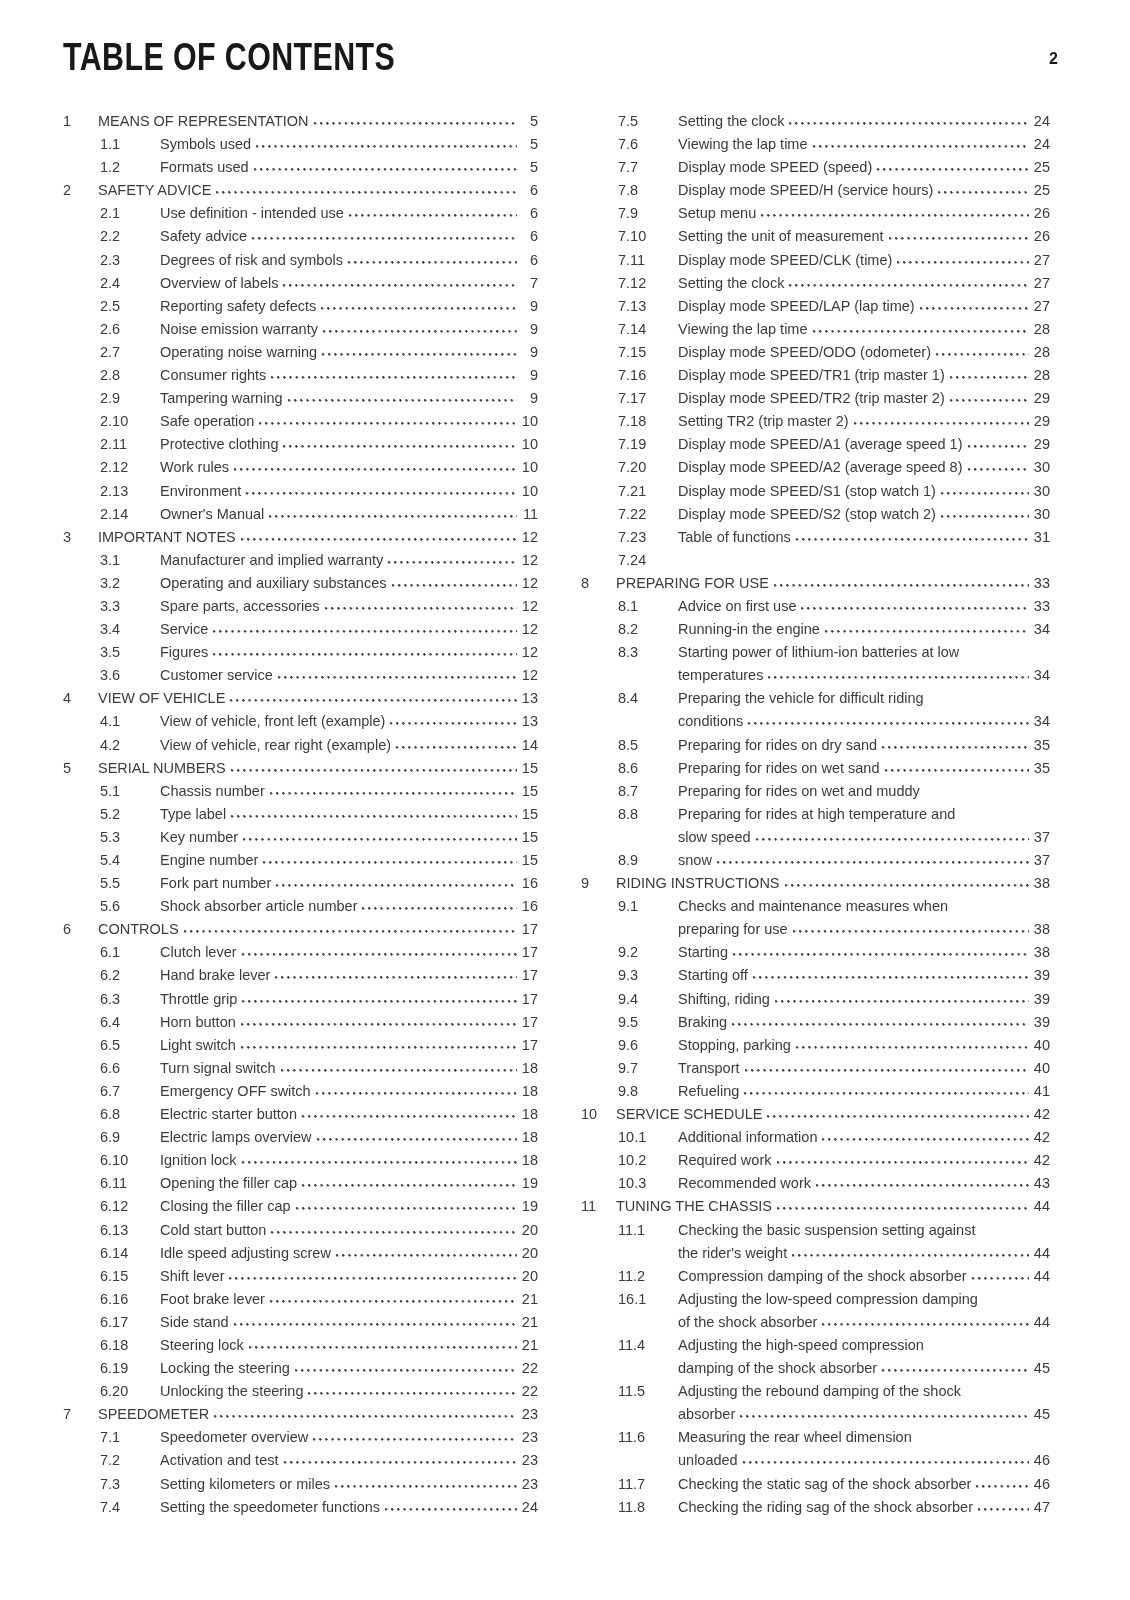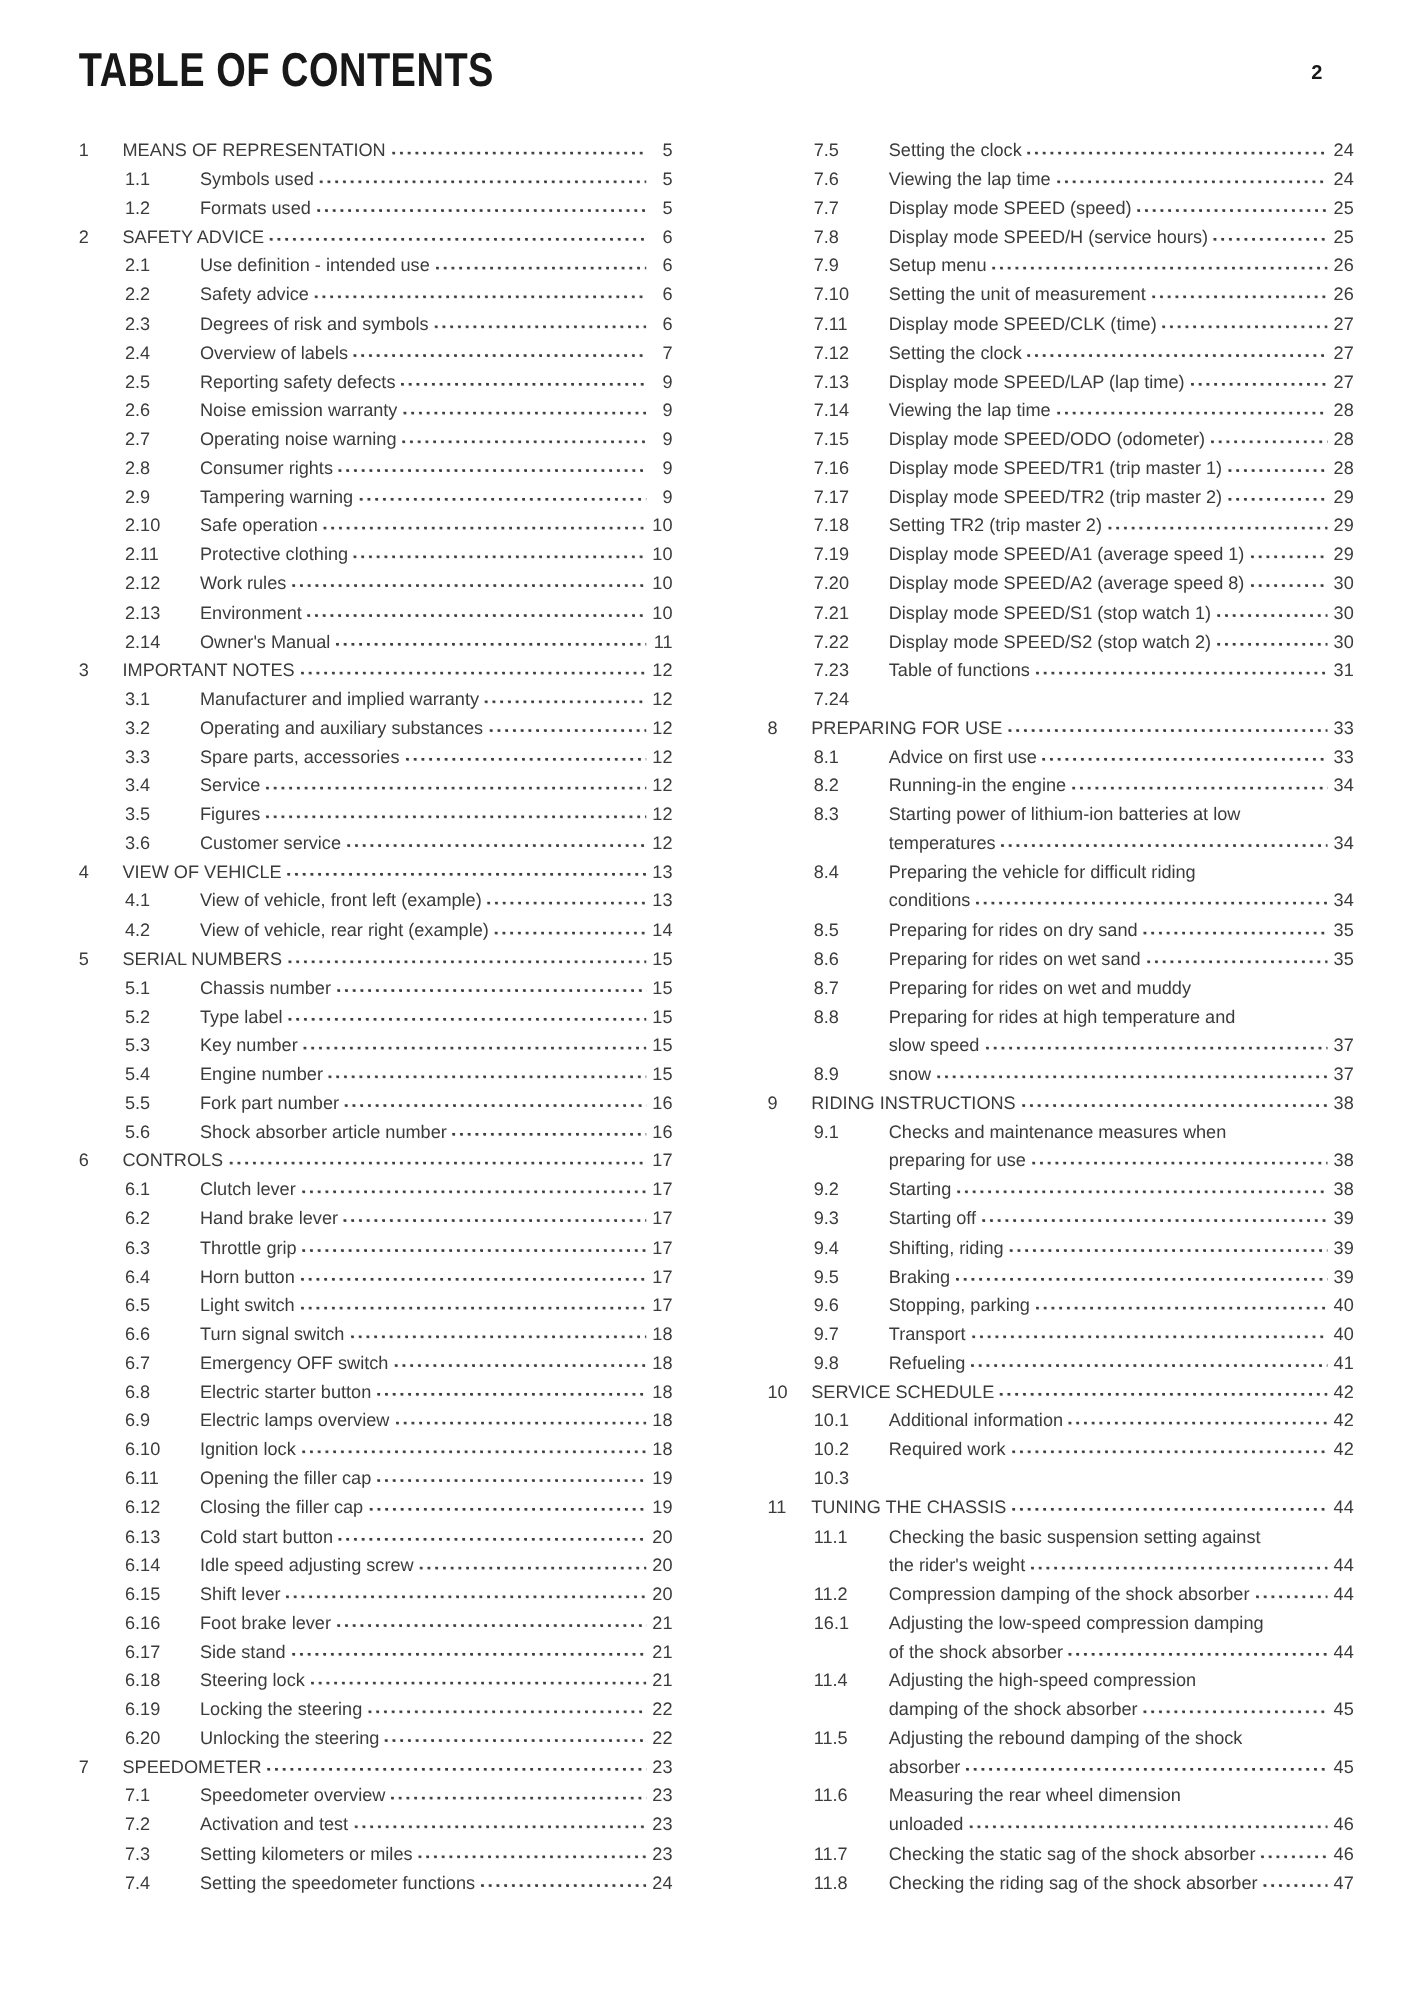--- a/index.html
+++ b/index.html
@@ -16,21 +16,21 @@
   }
   .page-number {
     position:absolute; top:50px; right:72px;
     font-size:16px; font-weight:bold; color:#181818;
   }
   .col {
     position:absolute; top:110px;
     font-size:14.5px; line-height:23.1px;
   }
   .col-left  { left:63px;  width:475px; }
-  .col-right { left:614px; width:469px; }
+  .col-right { left:581px; width:469px; }
   .entry { display:flex; }
   .entry .num { flex:none; width:35px; }
   .entry.sub .num { width:97px; padding-left:37px; box-sizing:border-box; }
   .entry .body { flex:1; min-width:0; }
   .line.last { display:flex; align-items:baseline; }
   .ttl { white-space:nowrap; }
   .dots {
     flex:1; min-width:10px; height:5px; margin:0 3px 0 4px;
     background-image:radial-gradient(circle at 2px 2.4px, #3f3f3f 1.05px, rgba(0,0,0,0) 1.35px);
     background-size:6.2px 5px; background-repeat:repeat-x;
@@ -1065,20 +1065,27 @@
       <div class="body">
         <div class="line last">
           <span class="ttl">Required work</span>
           <span class="dots"></span>
           <span class="pg">42</span>
         </div>
       </div>
     </div>
     <div class="entry sub">
       <div class="num">10.3</div>
+      <div class="body">
+        <div class="line last">
+          <span class="ttl">Recommended work</span>
+          <span class="dots"></span>
+          <span class="pg">43</span>
+        </div>
+      </div>
     </div>
     <div class="entry">
       <div class="num">11</div>
       <div class="body">
         <div class="line last">
           <span class="ttl">TUNING THE CHASSIS</span>
           <span class="dots"></span>
           <span class="pg">44</span>
         </div>
       </div>

